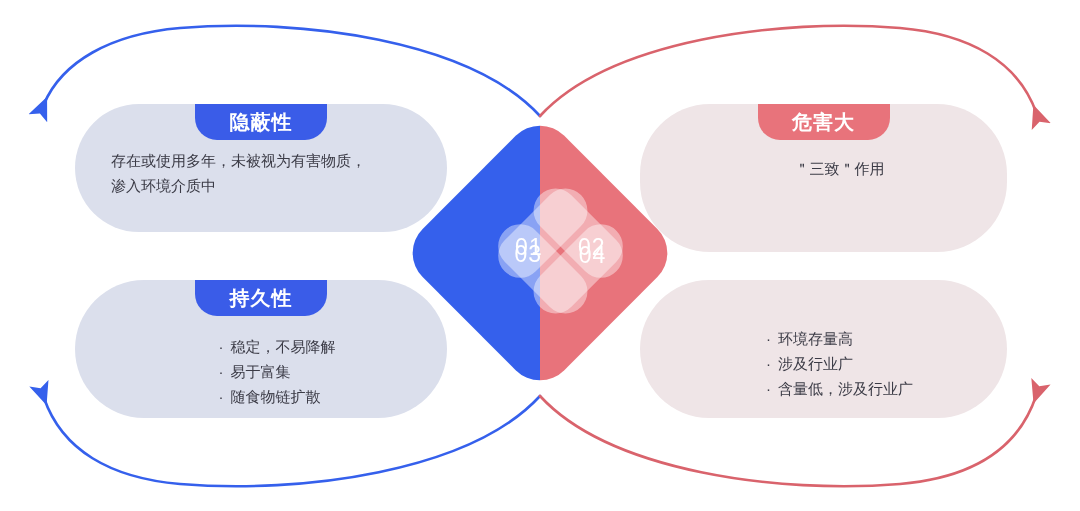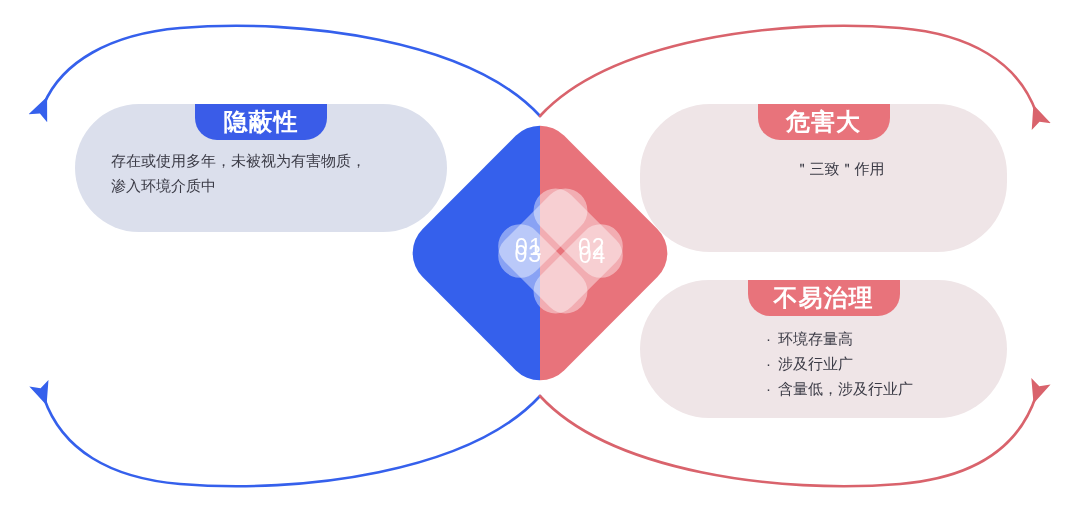--- a/index.html
+++ b/index.html
@@ -28,21 +28,21 @@
     position:absolute;
     top:0;left:50%;
     transform:translateX(-50%);
     height:36px;
     min-width:132px;
     padding:16px 26px;
     box-sizing:border-box;
     display:flex;align-items:center;justify-content:center;
     border-radius:0 0 22px 22px;
     color:#ffffff;
-    font-size:24px;
+    font-size:20px;
     font-weight:bold;
     letter-spacing:1px;
     white-space:nowrap;
     z-index:4;
   }
   .card-title.blue{background:#3a5ce8;}
   .card-title.red{background:#e8737b;}
 
   .card-body{
     position:absolute;
@@ -126,30 +126,39 @@
   </svg>
 
   <div class="card blue" id="card-tl">
     <div class="card-title blue">隐蔽性</div>
     <div class="card-body">
       <div class="line">存在或使用多年，未被视为有害物质，
 渗入环境介质中</div>
     </div>
   </div>
 
+  <div class="card blue" id="card-bl">
+    <div class="card-title blue">持久性</div>
+    <div class="card-body center">
+      <ul>
+        <li><span class="dot">·</span><span>稳定，不易降解</span></li>
+        <li><span class="dot">·</span><span>易于富集</span></li>
+        <li><span class="dot">·</span><span>随食物链扩散</span></li>
+      </ul>
+    </div>
+  </div>
 
   <div class="card red" id="card-tr">
     <div class="card-title red">危害大</div>
     <div class="card-body center">
       <div class="line">＂三致＂作用</div>
     </div>
   </div>
 
   <div class="card red" id="card-br">
-    <div class="card-title red">不易治理</div>
     <div class="card-body center">
       <ul>
         <li><span class="dot">·</span><span>环境存量高</span></li>
         <li><span class="dot">·</span><span>涉及行业广</span></li>
         <li><span class="dot">·</span><span>含量低，涉及行业广</span></li>
       </ul>
     </div>
   </div>
 
   <div class="diamond-wrap">

